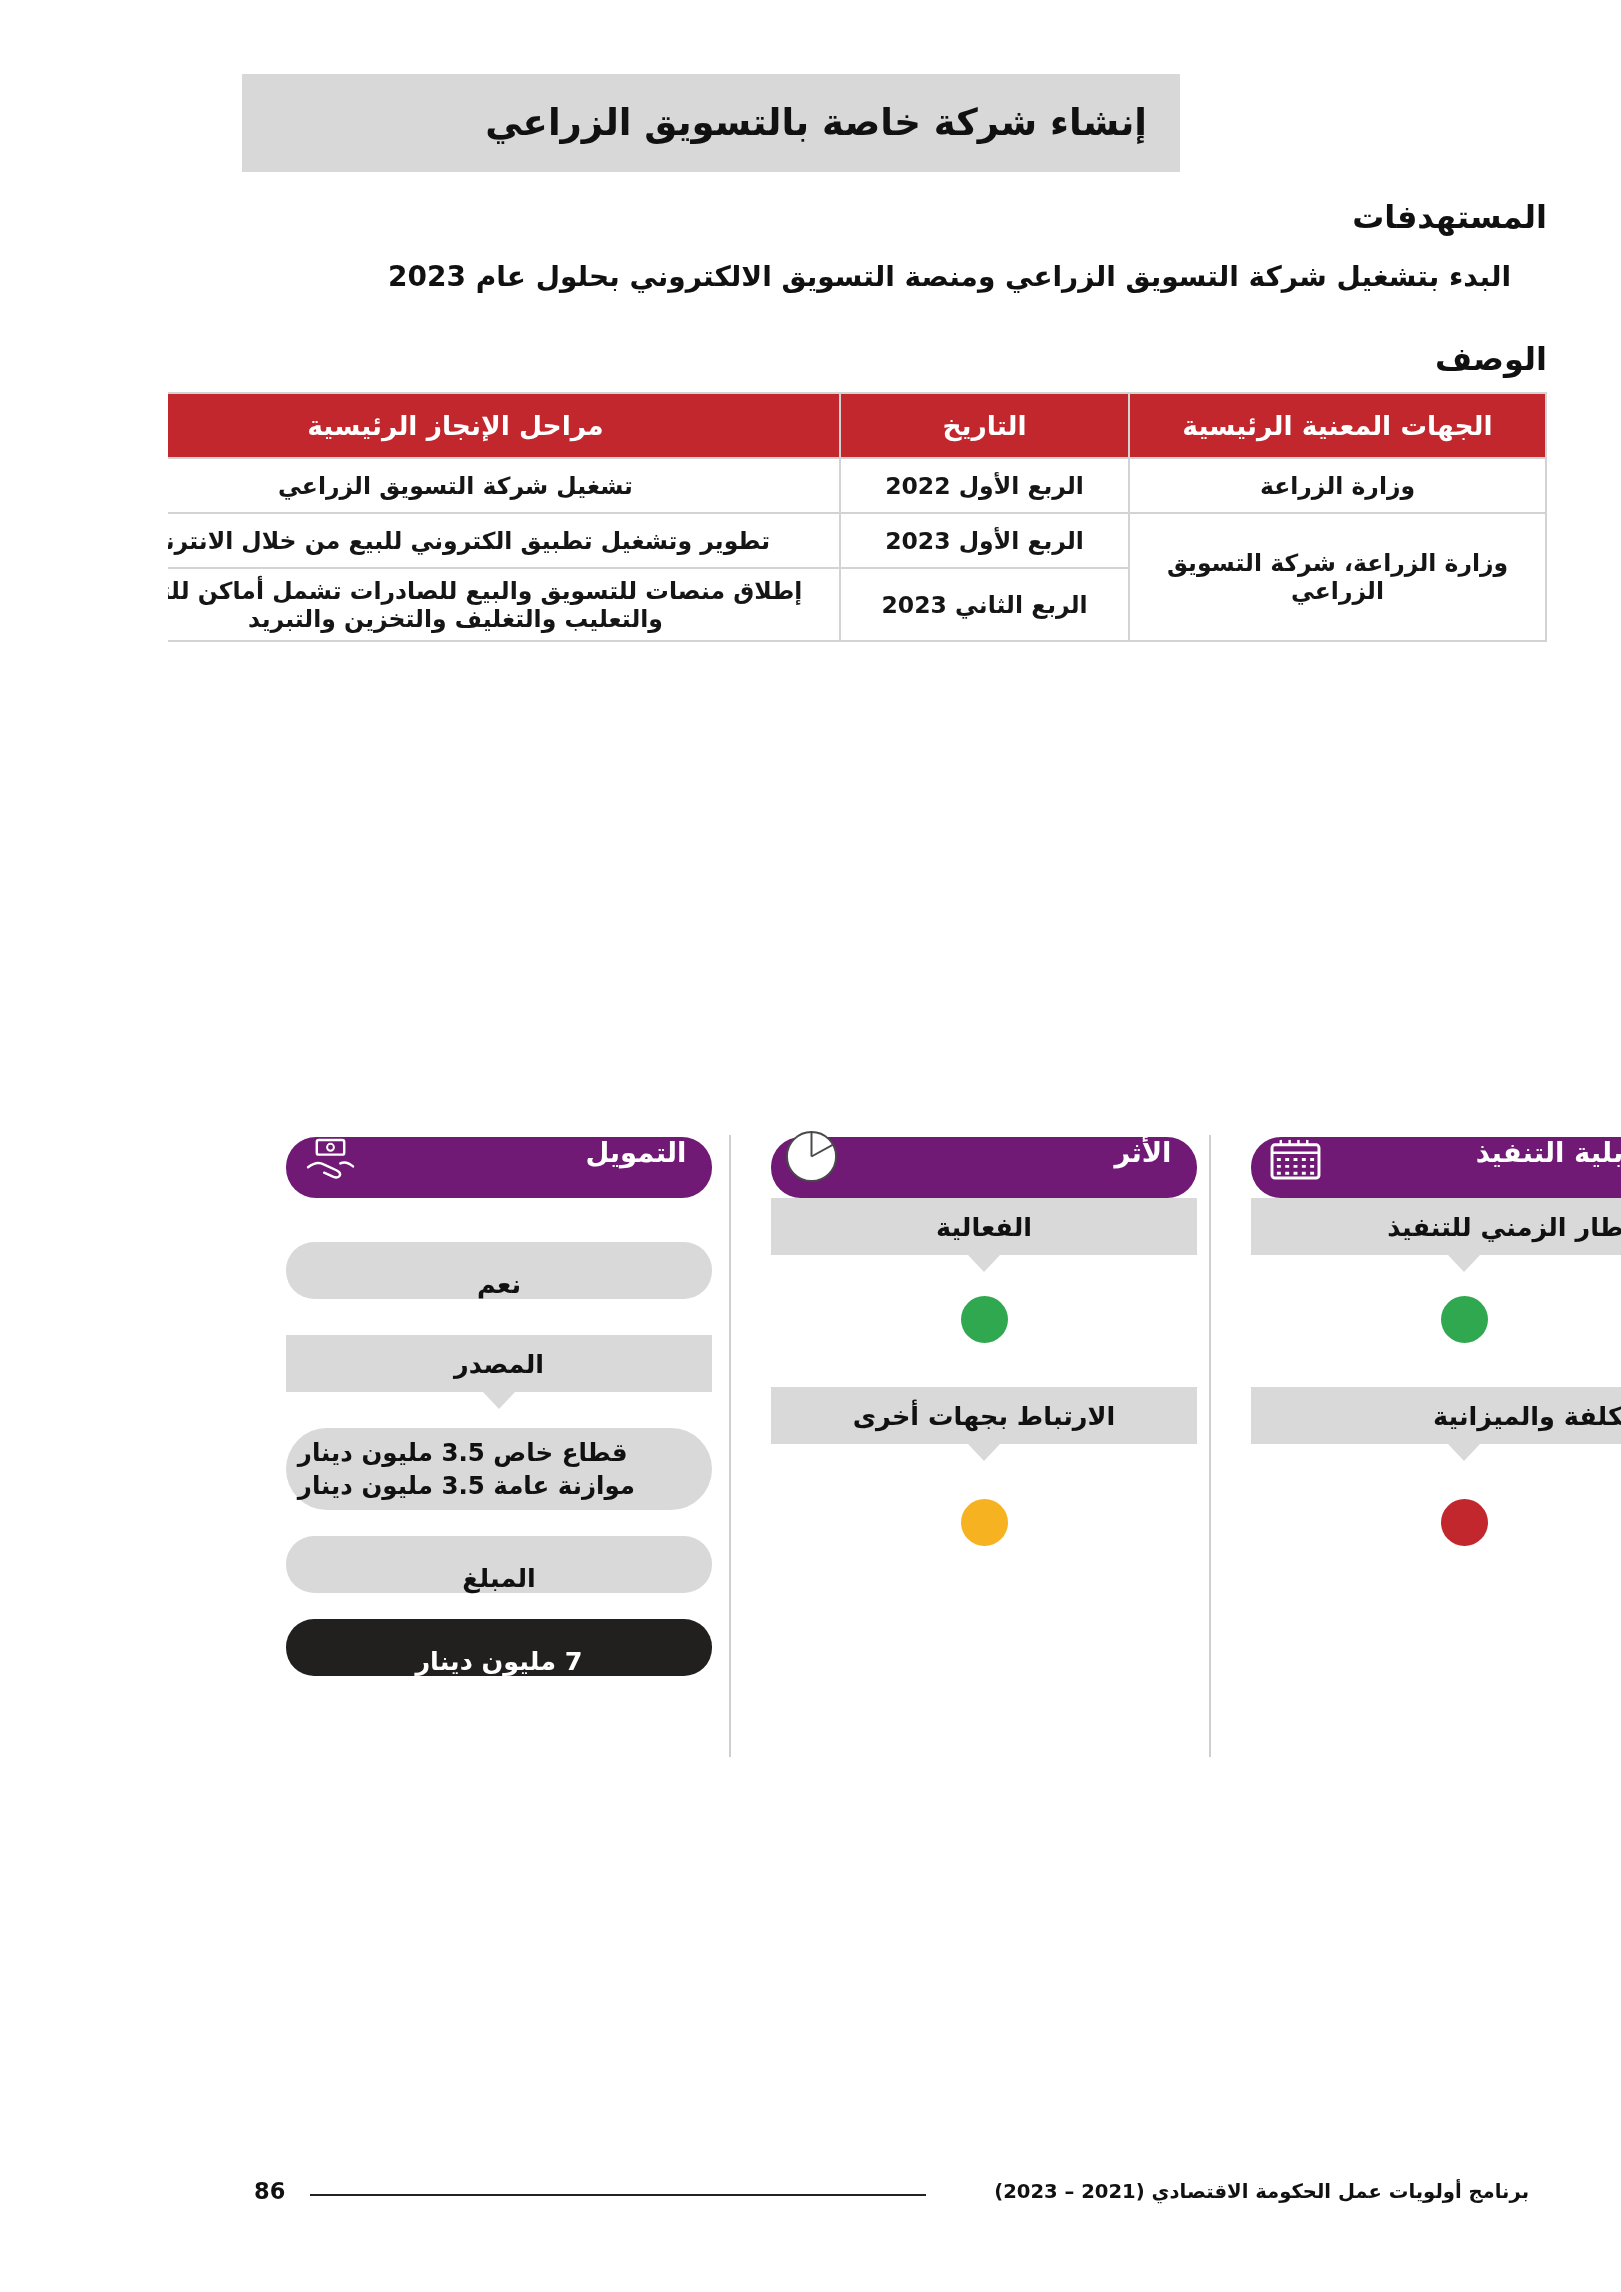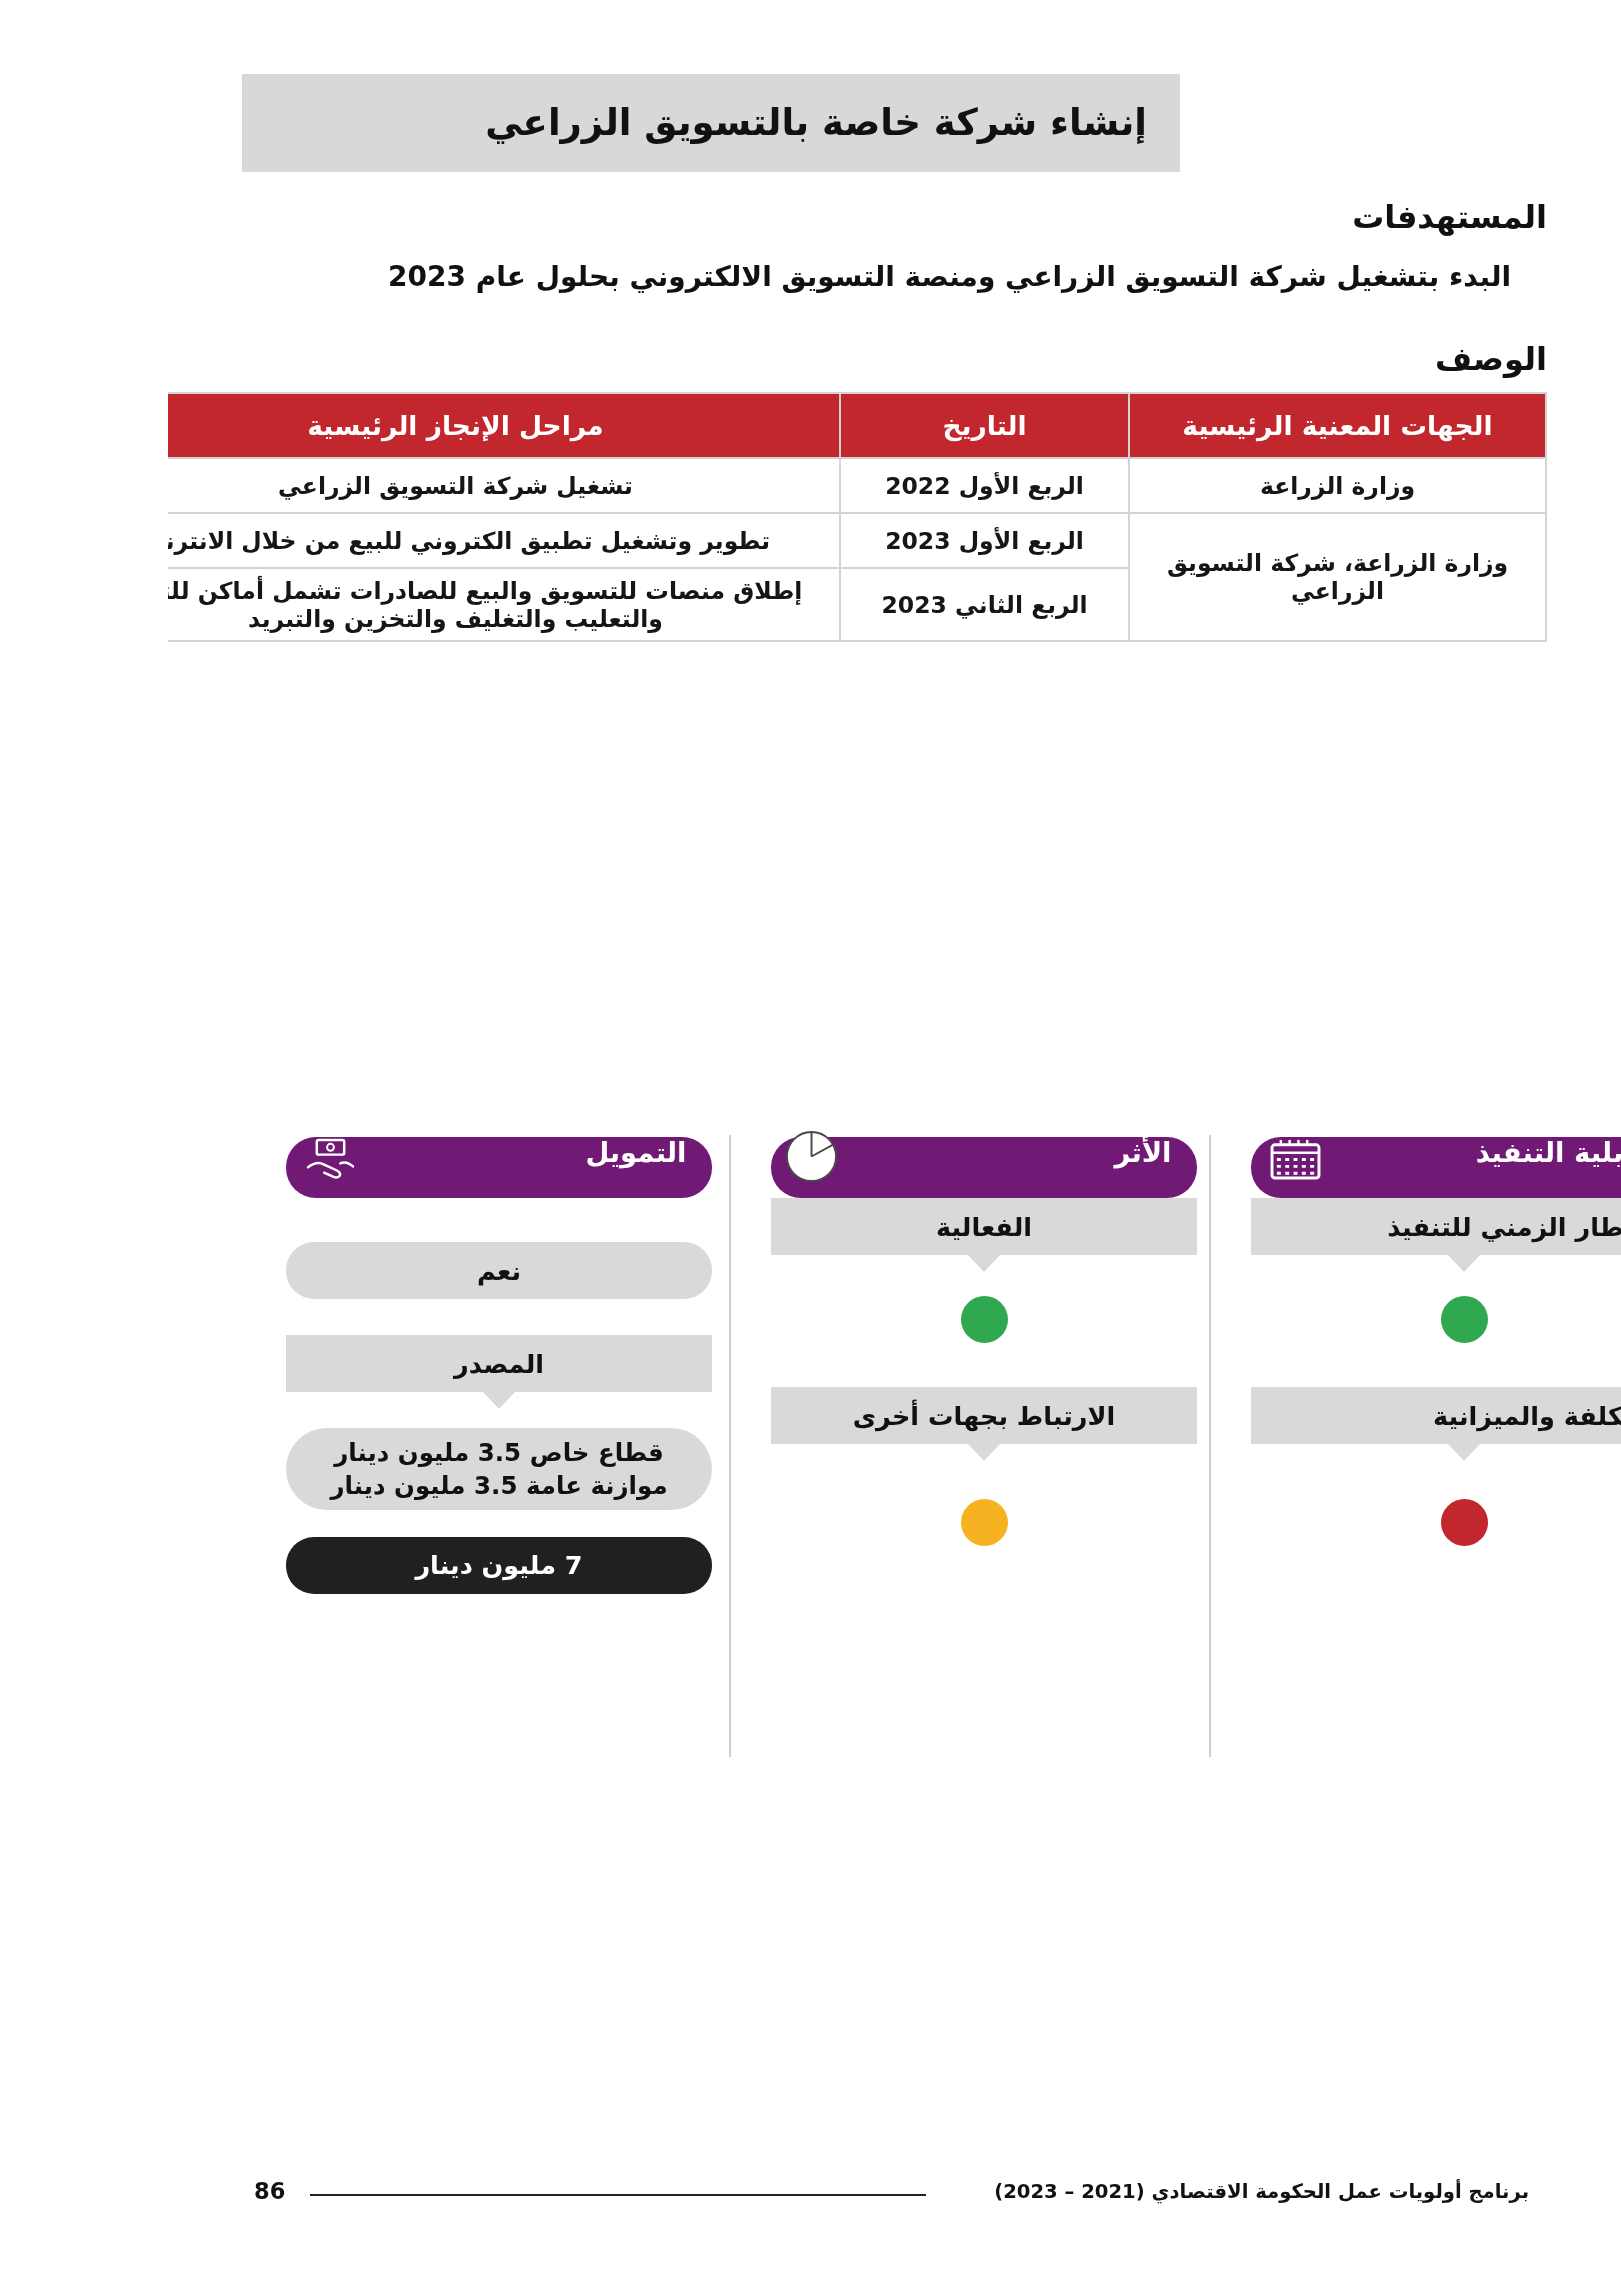--- a/index.html
+++ b/index.html
@@ -104,21 +104,21 @@
 
   .status-circle{
     width:47px;height:47px;border-radius:50%;
     margin:41px auto 0;background:#999;
   }
   .status-circle.second{margin-top:55px;}
 
   
   .capsule{
     background:#d9d9d9;height:57px;border-radius:28px;
-    display:flex;align-items:center;justify-content:center;
+    display:flex;align-items:flex-end;justify-content:center;
     font-size:25.5px;font-weight:bold;color:#111;
     box-sizing:border-box;
   }
   .capsule-yes{margin-top:44px;}
   .label-box.source{margin-top:36px;}
   .capsule-source{
     margin-top:36px;height:82px;border-radius:41px;
     flex-direction:column;line-height:33px;font-size:24.5px;
     padding:7.8px 11.8px;text-align:center;
   }
@@ -259,20 +259,23 @@
       <span>نعم</span>
     </div>
     <div class="label-box align-center source">
       <span>المصدر</span>
       <span class="tail"></span>
     </div>
     <div class="capsule capsule-source">
       <span>قطاع خاص 3.5 مليون دينار</span>
       <span>موازنة عامة 3.5 مليون دينار</span>
     </div>
+    <div class="capsule capsule-amount-label">
+      <span>المبلغ</span>
+    </div>
     <div class="capsule capsule-amount">
       <span>7 مليون دينار</span>
     </div>
   </section>
 
   <span class="page-number">86</span>
   <span class="footer-rule"></span>
   <span class="footer-title">برنامج أولويات عمل الحكومة الاقتصادي (2021 – 2023)</span>
 
 </div>

